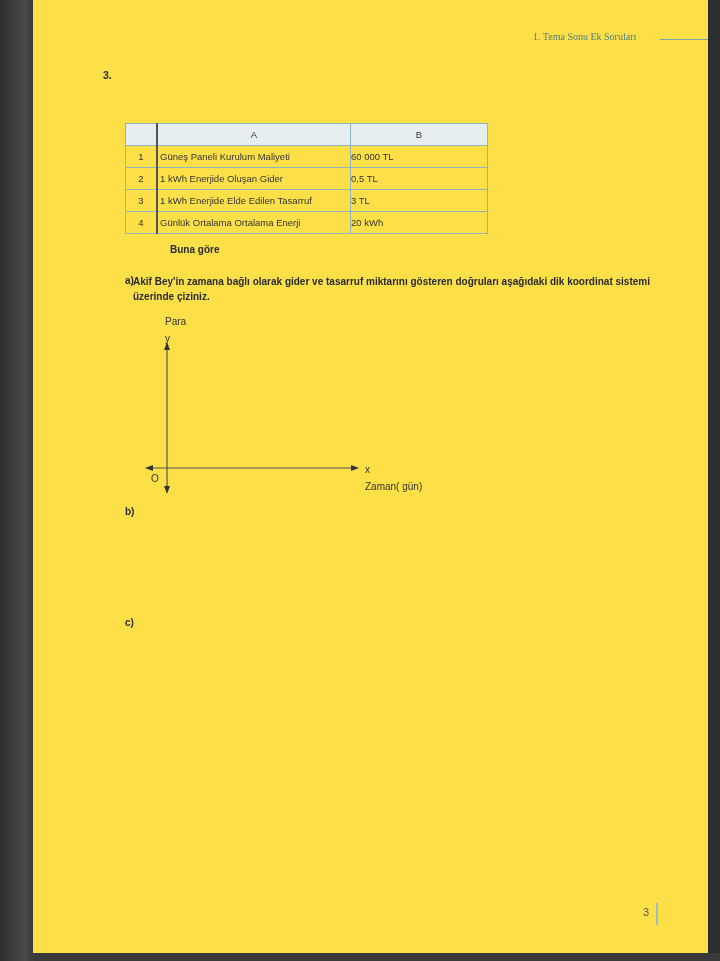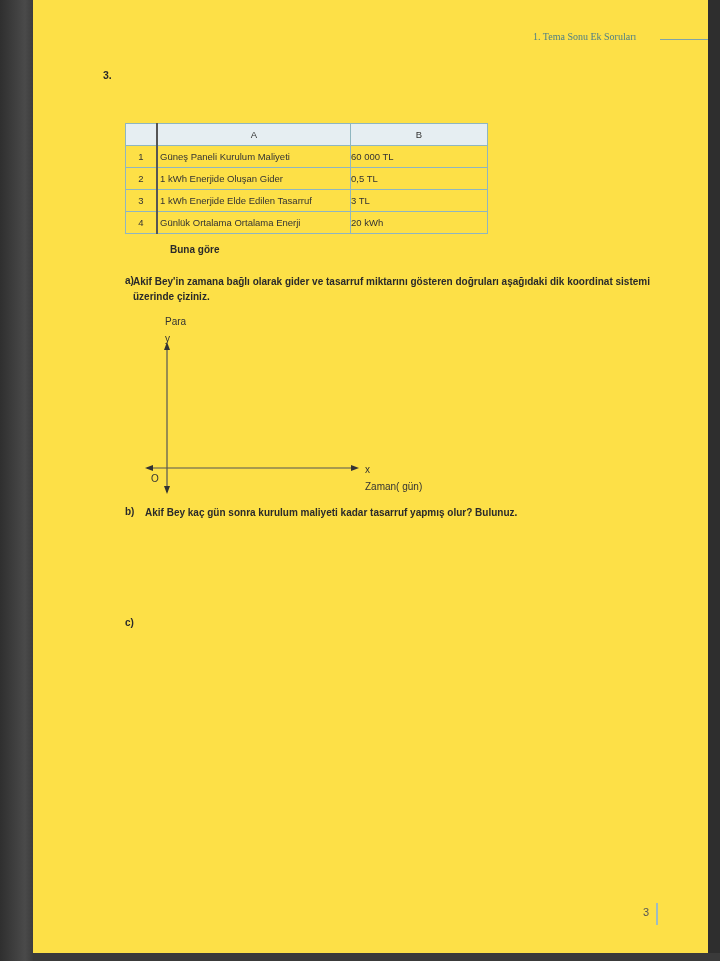--- a/index.html
+++ b/index.html
@@ -93,19 +93,18 @@
     <polygon points="34,184 31,176 37,176" fill="#333"></polygon>
     <line x1="14" y1="158" x2="222" y2="158" stroke="#555" stroke-width="1.2"></line>
     <polygon points="226,158 218,155 218,161" fill="#333"></polygon>
     <polygon points="12,158 20,155 20,161" fill="#333"></polygon>
   </svg>
   <div class="ax-label" style="left:332px;top:464px">x</div>
   <div class="ax-label" style="left:118px;top:473px">O</div>
   <div class="ax-label" style="left:332px;top:481px">Zaman( gün)</div>
 
   <div class="qa-label" style="left:92px;top:506px">b)</div>
-  <div class="qa-text" style="left:112px;top:505px;width:540px">Akif Bey kaç gün sonra kurulum maliyeti kadar tasarruf yapmış olur? Bulunuz.</div>
 
   <div class="qa-label" style="left:92px;top:617px">c)</div>
 
   <div class="page-num">3</div>
   <div class="page-num-bar"></div>
 </div>
 
 </body></html>

